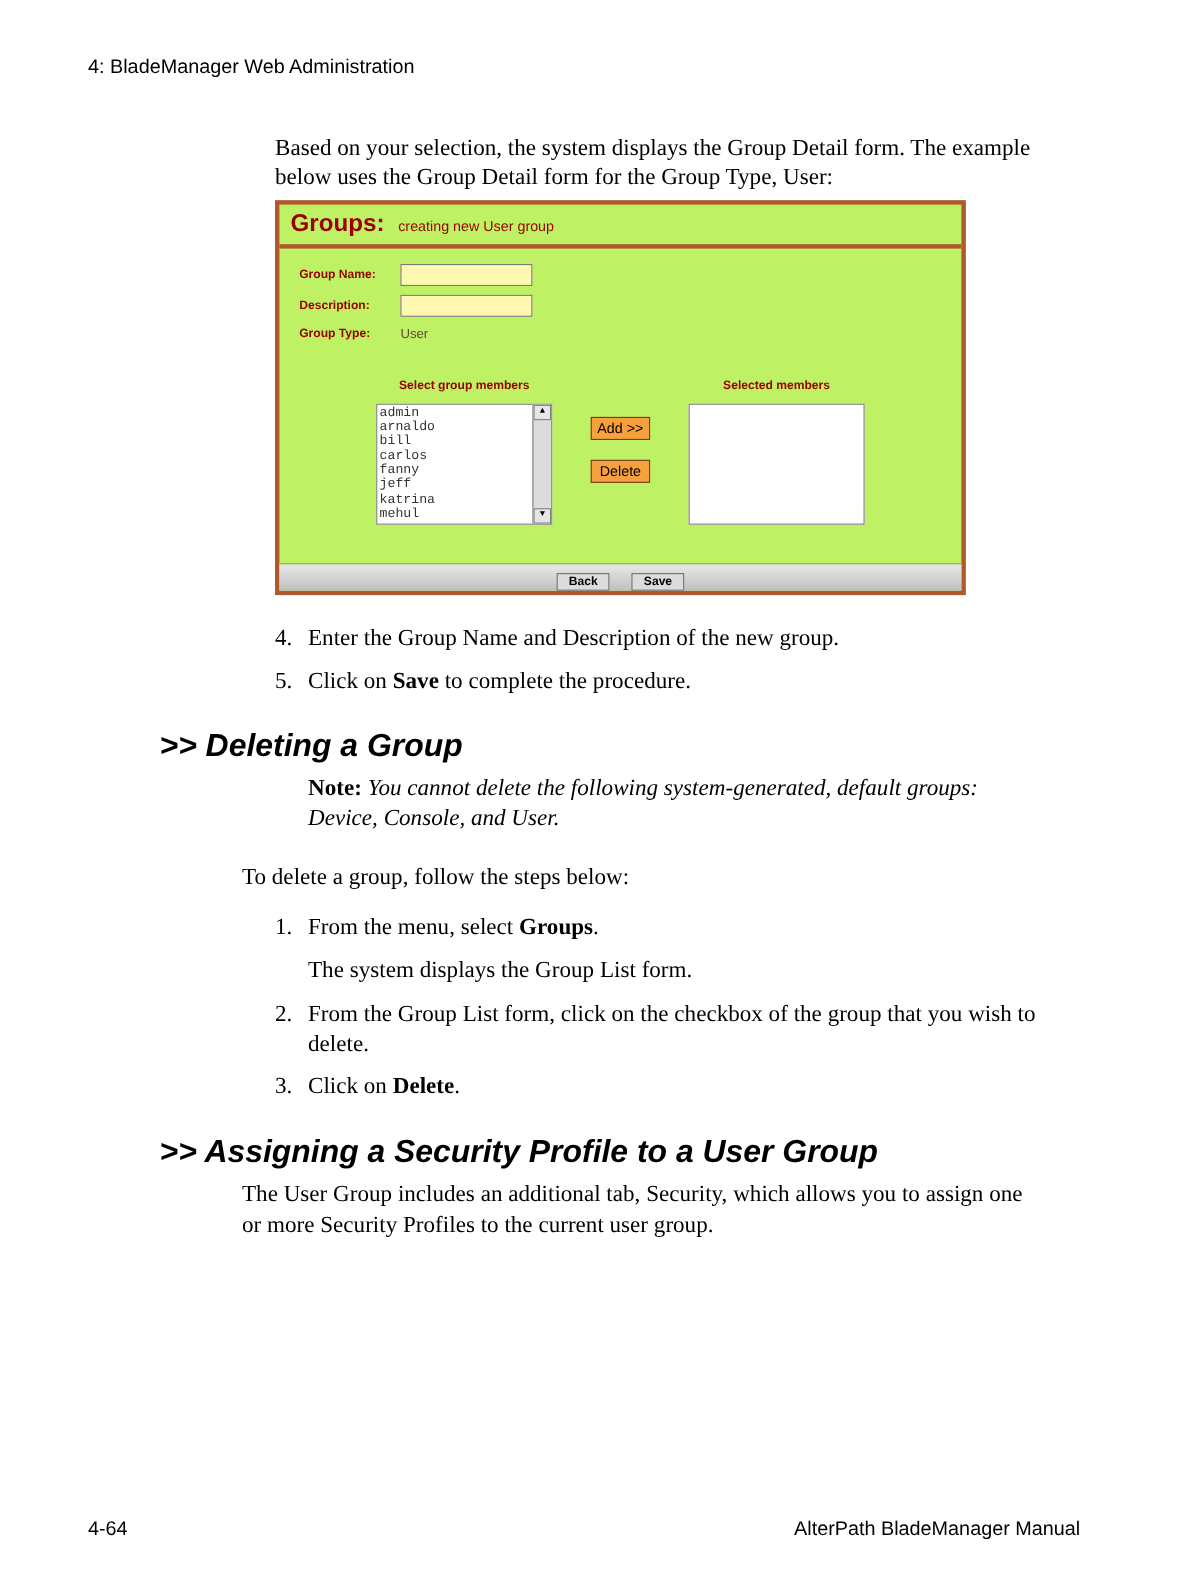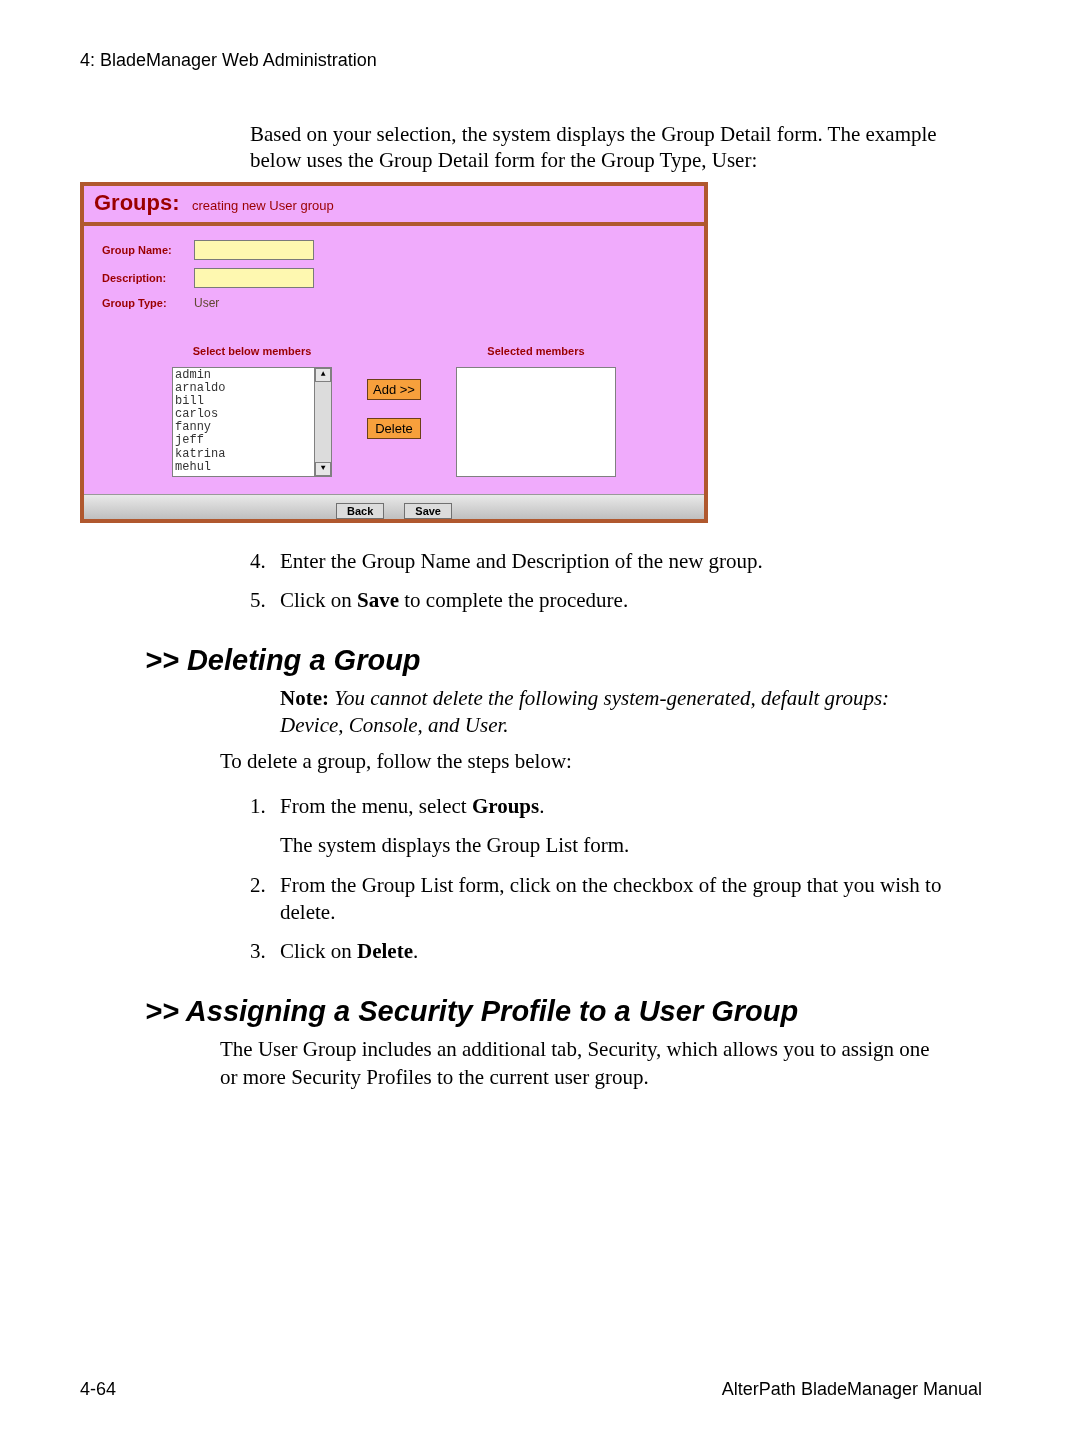--- a/index.html
+++ b/index.html
@@ -26,44 +26,45 @@
   .intro-para {
     font-size: 21px;
     margin-left: 170px;
     width: 700px;
     line-height: 1.25;
     margin-bottom: 8px;
   }
 
   
   .shot {
+    margin-left: 170px;
     width: 628px;
     border: 4px solid #b0582e;
     box-sizing: border-box;
     display: flex;
     flex-direction: column;
-    background: #f0abfc; 
+    background: #bef264; 
   }
   .shot-title {
     padding: 4px 10px 6px 10px;
     font-family: Arial, Helvetica, sans-serif;
   }
   .shot-title .gt {
     color: #9a0000;
     font-weight: bold;
     font-size: 22px;
   }
   .shot-title .sub {
     color: #9a0000;
     font-size: 13px;
     margin-left: 8px;
   }
   .shot-body {
     border-top: 4px solid #b0582e;
-    padding: 14px 18px 17px 18px;
+    padding: 14px 18px 35px 18px;
   }
   .field-row {
     display: flex;
     align-items: center;
     margin-bottom: 8px;
     font-family: Arial, Helvetica, sans-serif;
   }
   .field-label {
     width: 92px;
     color: #9a0000;
@@ -201,21 +202,21 @@
     font-size: 29px;
     margin-left: 65px;
     margin-top: 30px;
     margin-bottom: 8px;
   }
   .note {
     margin-left: 200px;
     width: 640px;
     font-size: 21px;
     line-height: 1.3;
-    margin-bottom: 8px;
+    margin-bottom: 26px;
   }
   .note .nb { font-weight: bold; }
   .note .it { font-style: italic; }
   .para {
     margin-left: 140px;
     width: 730px;
     font-size: 21px;
     line-height: 1.3;
     margin-bottom: 18px;
   }
@@ -254,21 +255,21 @@
         <span class="field-label">Description:</span>
         <span class="field-input"></span>
       </div>
       <div class="field-row">
         <span class="field-label">Group Type:</span>
         <span class="field-value">User</span>
       </div>
 
       <div class="member-area">
         <div>
-          <div class="col-title">Select below members</div>
+          <div class="col-title">Select group members</div>
           <div class="listbox">
             <div>admin</div>
             <div>arnaldo</div>
             <div>bill</div>
             <div>carlos</div>
             <div>fanny</div>
             <div>jeff</div>
             <div>katrina</div>
             <div>mehul</div>
             <div class="scroll">

